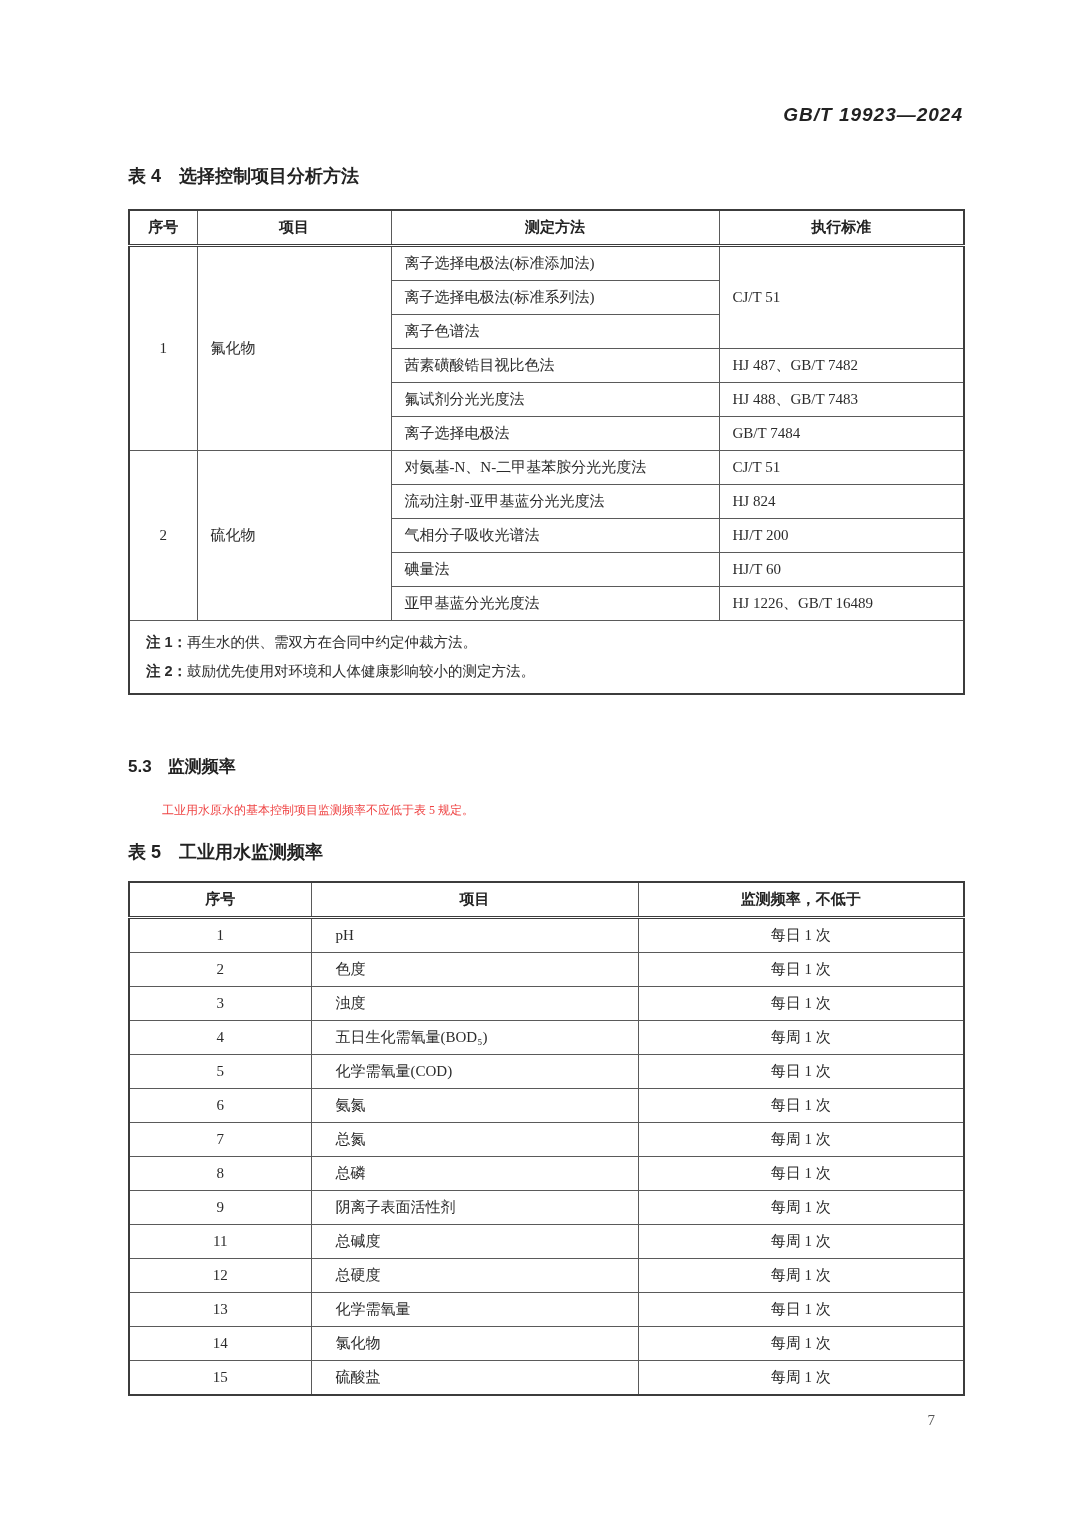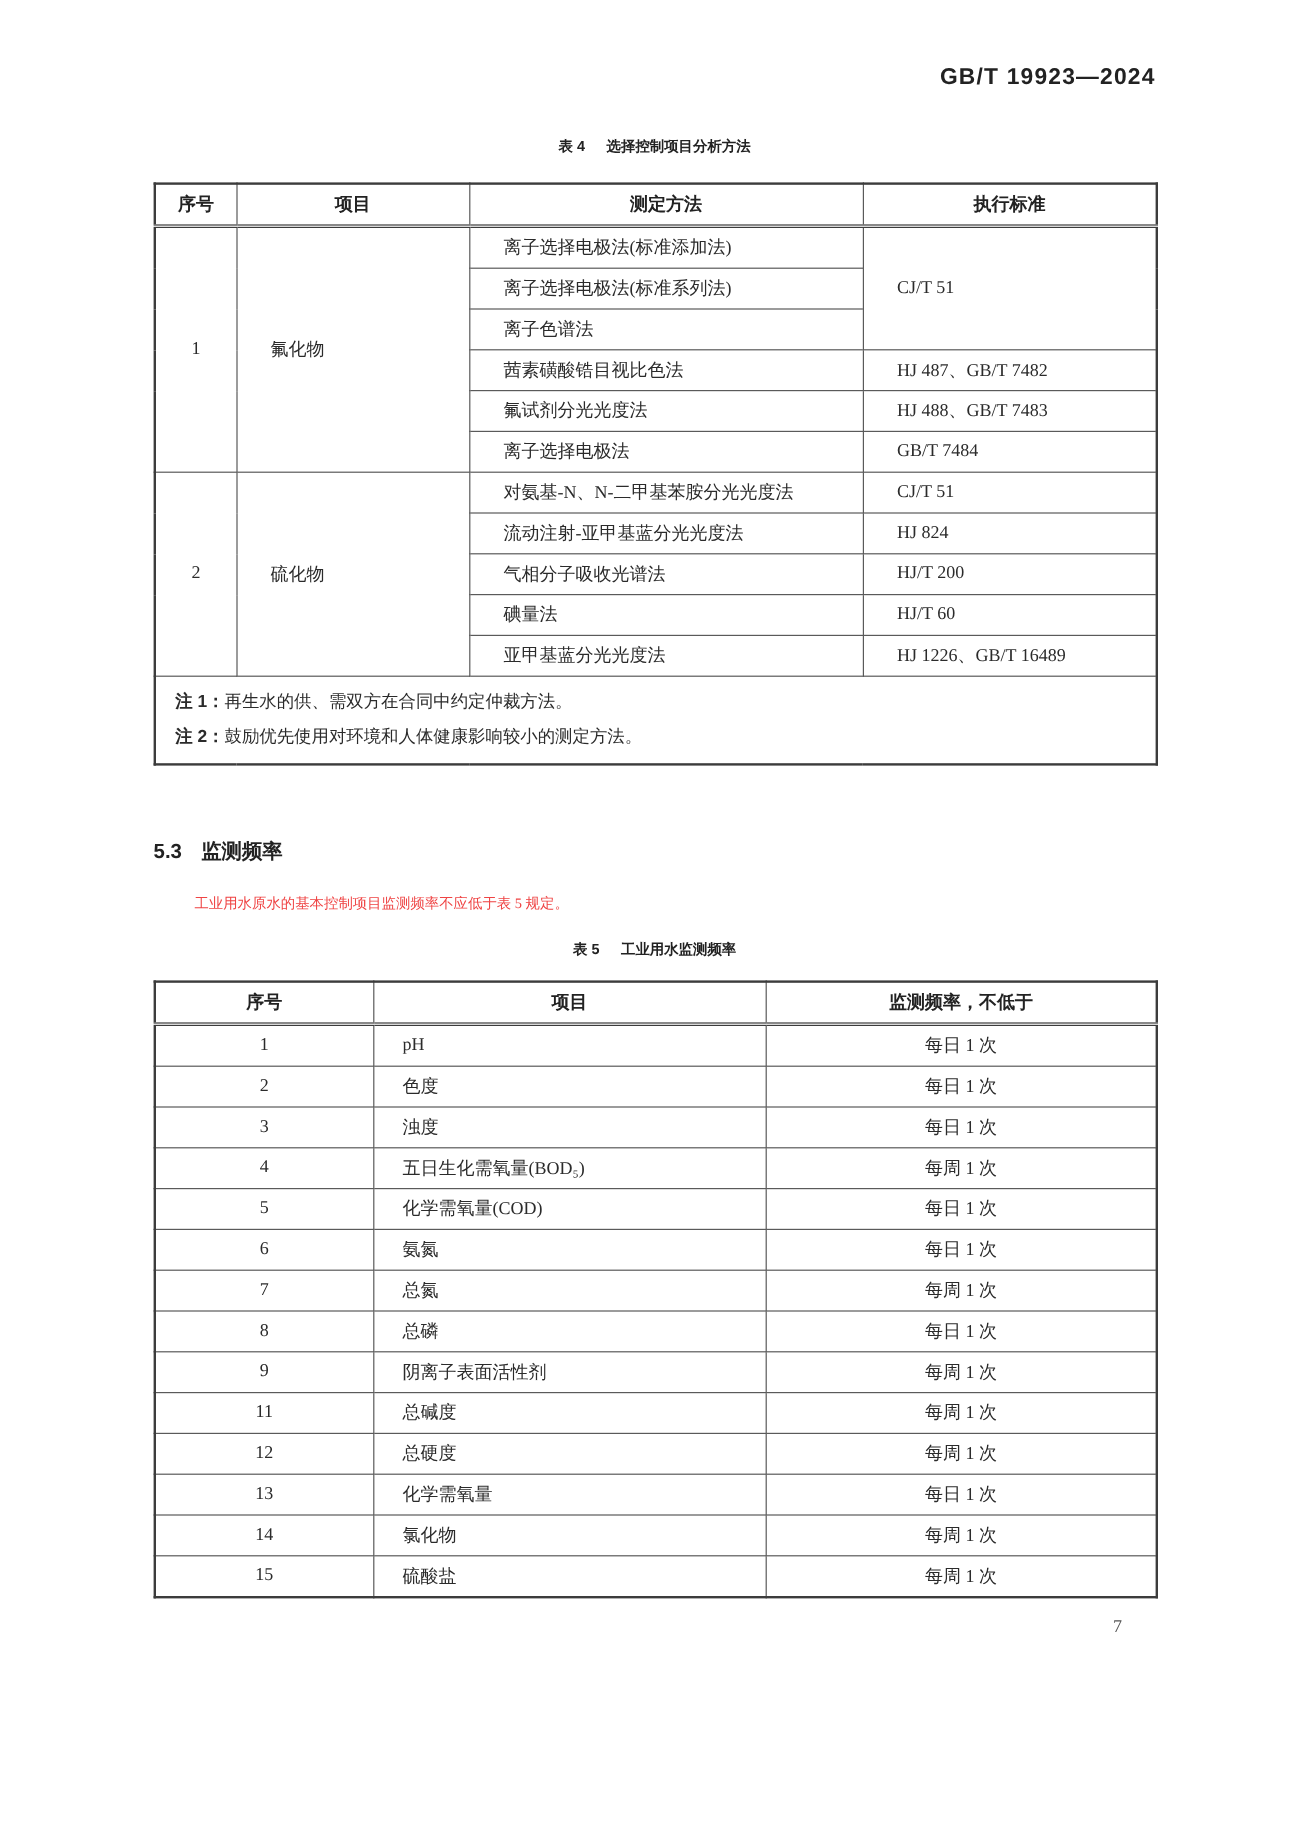--- a/index.html
+++ b/index.html
@@ -8,33 +8,34 @@
     width:1080px; height:1525px;
     background:#ffffff;
     font-family:"Liberation Serif", serif;
     color:#2b2b2b;
     overflow:hidden;
   }
   .content {
     position:absolute; left:128px; top:0; width:835px;
   }
   .doc-header {
-    padding-top:54px;
+    padding-top:104px;
     text-align:right;
     font-family:"Liberation Sans", sans-serif;
     font-weight:bold;
     font-size:19px;
     letter-spacing:1px;
     color:#222;
+    font-style:italic;
   }
   .table-caption {
-    text-align:center;
-    font-family:"Liberation Sans", sans-serif;
-    font-weight:bold;
-    font-size:12px;
+    text-align:left;
+    font-family:"Liberation Sans", sans-serif;
+    font-weight:bold;
+    font-size:18px;
     color:#222;
   }
   .caption-4 { margin-top:38px; margin-bottom:21px; }
   .caption-5 { margin-top:21px; margin-bottom:17px; }
   .caption-gap { display:inline-block; width:18px; }
   table {
     border-collapse:collapse;
     width:835px;
     table-layout:fixed;
     font-size:15px;
@@ -52,21 +53,21 @@
   }
   th {
     font-family:"Liberation Sans", sans-serif;
     font-weight:bold;
     font-size:15px;
     text-align:center;
     border-bottom:3px double #3c3c3c;
     color:#222;
   }
   .c { text-align:center; }
-  .l { text-align:left; padding-left:28px; }
+  .l { text-align:left; padding-left:13px; }
   .l2 { text-align:left; padding-left:24px; }
   .notes-cell {
     padding:7px 10px 7px 16px;
     line-height:29px;
     font-size:14.5px;
     white-space:normal;
     text-align:left;
   }
   .note-label { font-family:"Liberation Sans", sans-serif; font-weight:bold; }
   .section-heading {

